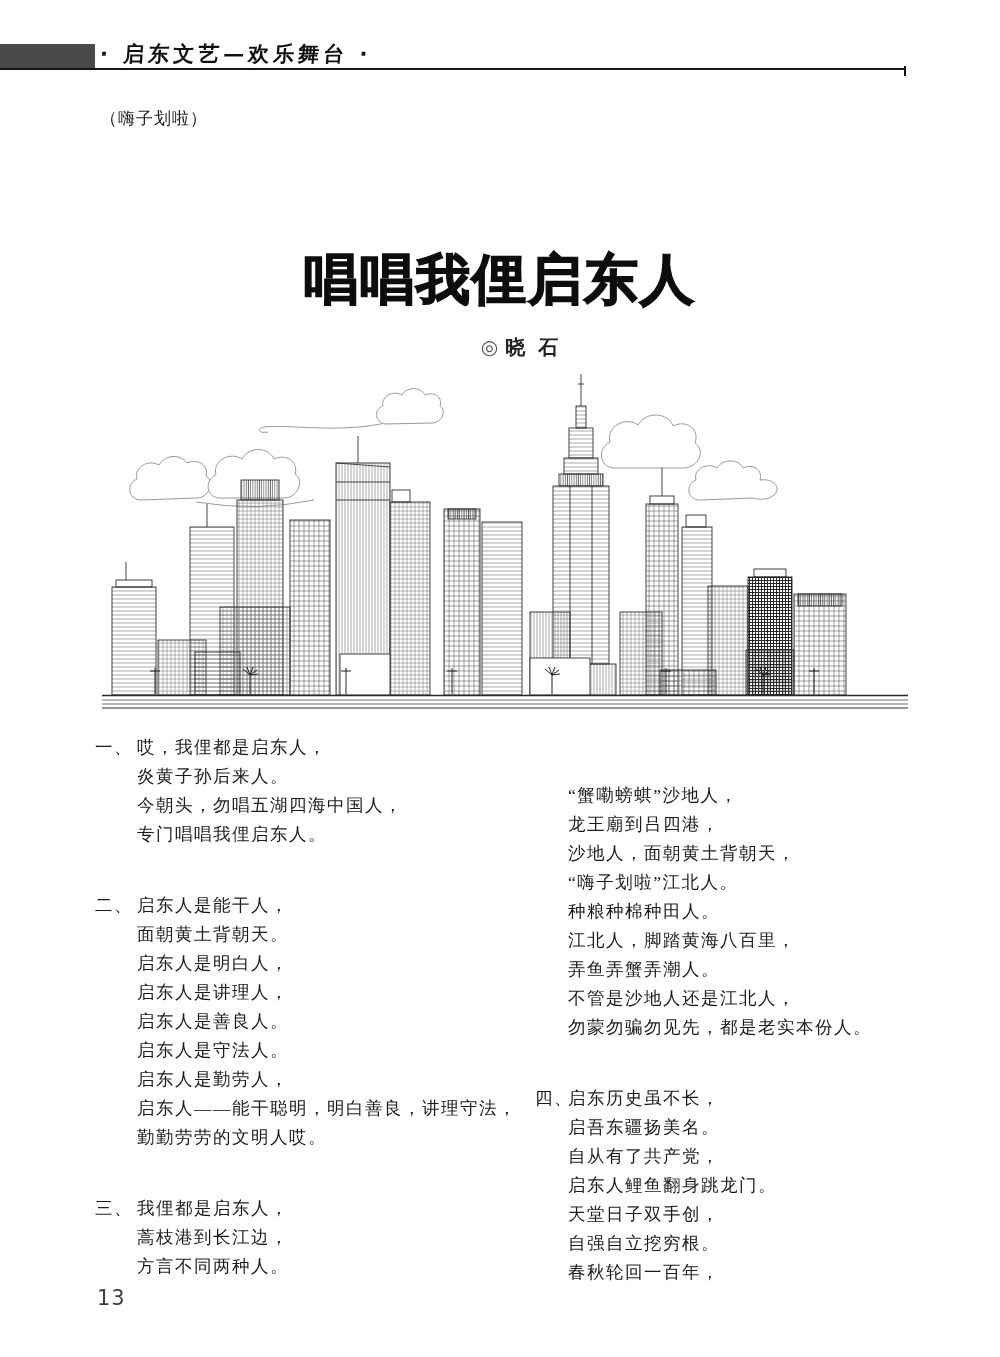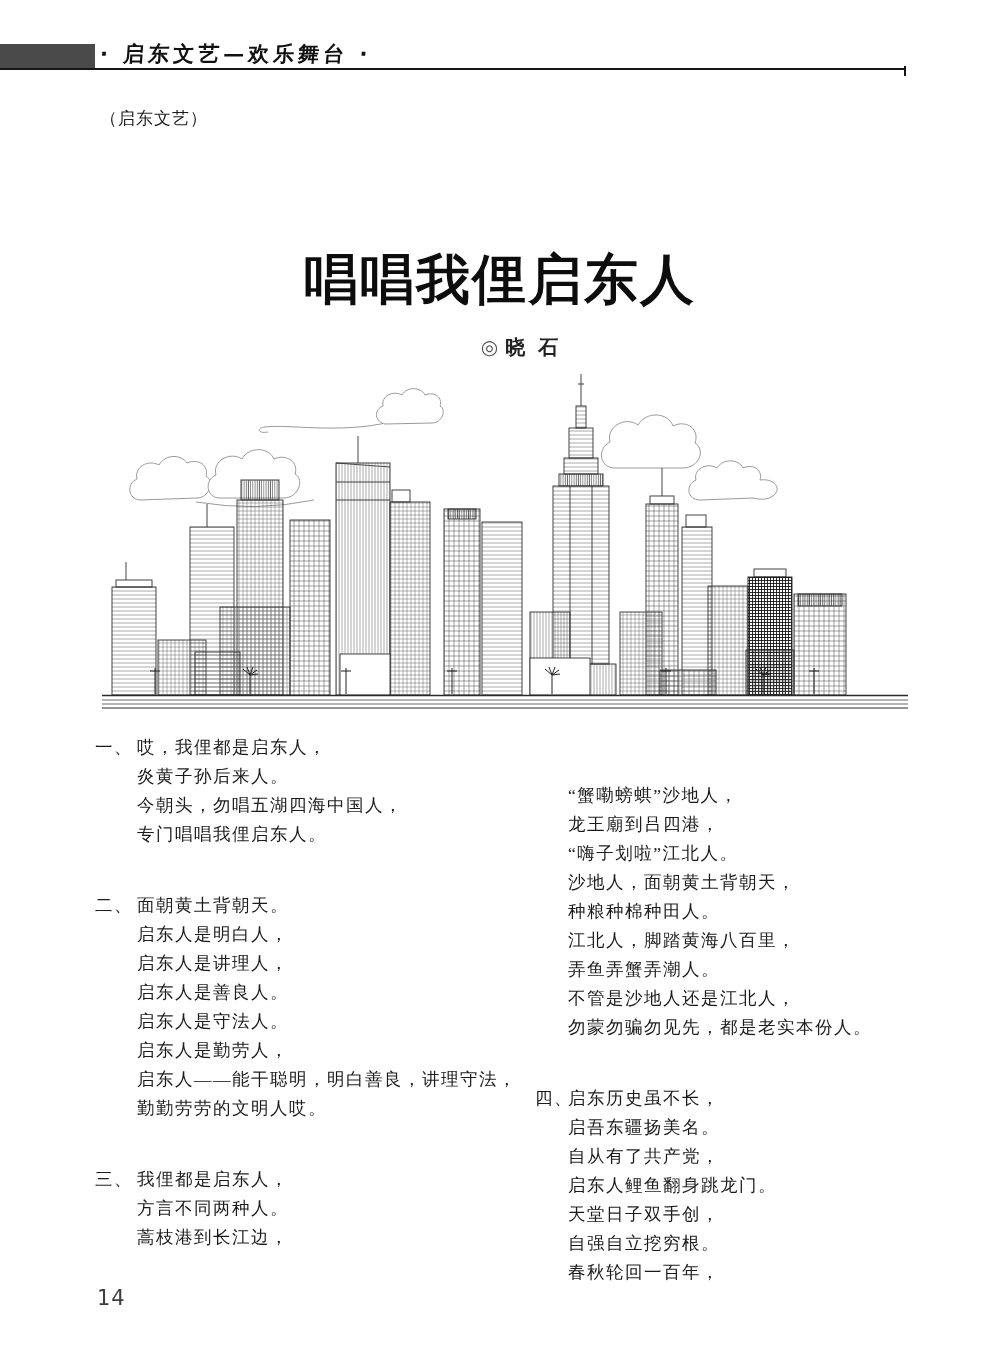--- a/index.html
+++ b/index.html
@@ -16,21 +16,21 @@
     position:absolute;left:100px;top:40px;width:500px;
     font-family:"DejaVu Sans","Liberation Sans",sans-serif;
     font-weight:bold;font-size:21px;letter-spacing:4px;color:#111;
     transform:skewX(-4deg);
   }
   .note{position:absolute;left:100px;top:107px;font-size:17px;letter-spacing:1px;}
   
   .song-title{
     position:absolute;left:0;top:244px;width:1000px;margin:0;text-align:center;
     font-family:"DejaVu Sans","Liberation Sans",sans-serif;
-    font-size:54px;font-weight:400;letter-spacing:2px;color:#0d0d0d;
+    font-size:54px;font-weight:700;letter-spacing:2px;color:#0d0d0d;
     -webkit-text-stroke:1.5px #0d0d0d;
   }
   .author-line{
     position:absolute;left:0;top:334px;width:1000px;text-align:center;
     font-family:"DejaVu Sans","Liberation Sans",sans-serif;
     font-size:20px;font-weight:bold;letter-spacing:3px;color:#222;padding-left:21px;
   }
   .author-line .author-mark{color:#555;margin-right:4px;}
   
   .illustration{position:absolute;left:100px;top:372px;width:810px;height:340px;}
@@ -55,21 +55,21 @@
 <body>
 
 <div class="page">
 
   <div class="header-strip"></div>
   <div class="header-rule">
     <span class="rule-tick"></span>
   </div>
   <div class="header-title">·  启东文艺—欢乐舞台  ·</div>
 
-  <div class="note">（启东文艺）</div>
+  <div class="note">（嗨子划啦）</div>
 
   <h1 class="song-title">唱唱我俚启东人</h1>
   <div class="author-line">
     <span class="author-mark">◎</span><span>晓 石</span>
   </div>
 
   <div class="illustration">
     <svg viewBox="0 0 810 340" xmlns="http://www.w3.org/2000/svg">
       <defs>
         <pattern id="h4" width="6" height="4" patternUnits="userSpaceOnUse">
@@ -204,47 +204,48 @@
         <div class="verse-lines">
           <div class="lyric-line">哎，我俚都是启东人，</div>
           <div class="lyric-line">炎黄子孙后来人。</div>
           <div class="lyric-line">今朝头，勿唱五湖四海中国人，</div>
           <div class="lyric-line">专门唱唱我俚启东人。</div>
         </div>
       </div>
       <div class="verse">
         <span class="verse-label">二、</span>
         <div class="verse-lines">
+          <div class="lyric-line">启东人是能干人，</div>
           <div class="lyric-line">面朝黄土背朝天。</div>
           <div class="lyric-line">启东人是明白人，</div>
           <div class="lyric-line">启东人是讲理人，</div>
           <div class="lyric-line">启东人是善良人。</div>
           <div class="lyric-line">启东人是守法人。</div>
           <div class="lyric-line">启东人是勤劳人，</div>
           <div class="lyric-line">启东人——能干聪明，明白善良，讲理守法，</div>
           <div class="lyric-line">勤勤劳劳的文明人哎。</div>
         </div>
       </div>
       <div class="verse">
         <span class="verse-label">三、</span>
         <div class="verse-lines">
           <div class="lyric-line">我俚都是启东人，</div>
+          <div class="lyric-line">蒿枝港到长江边，</div>
           <div class="lyric-line">方言不同两种人。</div>
-          <div class="lyric-line">蒿枝港到长江边，</div>
         </div>
       </div>
     </div>
   <div class="lyrics-col col-right">
       <div class="verse">
         <span class="verse-label"></span>
         <div class="verse-lines">
           <div class="lyric-line">“蟹嘞螃蜞”沙地人，</div>
           <div class="lyric-line">龙王廟到吕四港，</div>
+          <div class="lyric-line">沙地人，面朝黄土背朝天，</div>
           <div class="lyric-line">“嗨子划啦”江北人。</div>
-          <div class="lyric-line">沙地人，面朝黄土背朝天，</div>
           <div class="lyric-line">种粮种棉种田人。</div>
           <div class="lyric-line">江北人，脚踏黄海八百里，</div>
           <div class="lyric-line">弄鱼弄蟹弄潮人。</div>
           <div class="lyric-line">不管是沙地人还是江北人，</div>
           <div class="lyric-line">勿蒙勿骗勿见先，都是老实本份人。</div>
         </div>
       </div>
       <div class="verse">
         <span class="verse-label">四、</span>
         <div class="verse-lines">
@@ -252,15 +253,15 @@
           <div class="lyric-line">启吾东疆扬美名。</div>
           <div class="lyric-line">自从有了共产党，</div>
           <div class="lyric-line">启东人鲤鱼翻身跳龙门。</div>
           <div class="lyric-line">天堂日子双手创，</div>
           <div class="lyric-line">自强自立挖穷根。</div>
           <div class="lyric-line">春秋轮回一百年，</div>
         </div>
       </div>
     </div>
 
-  <div class="page-number">14</div>
+  <div class="page-number">13</div>
 
 </div>
 
 </body></html>

